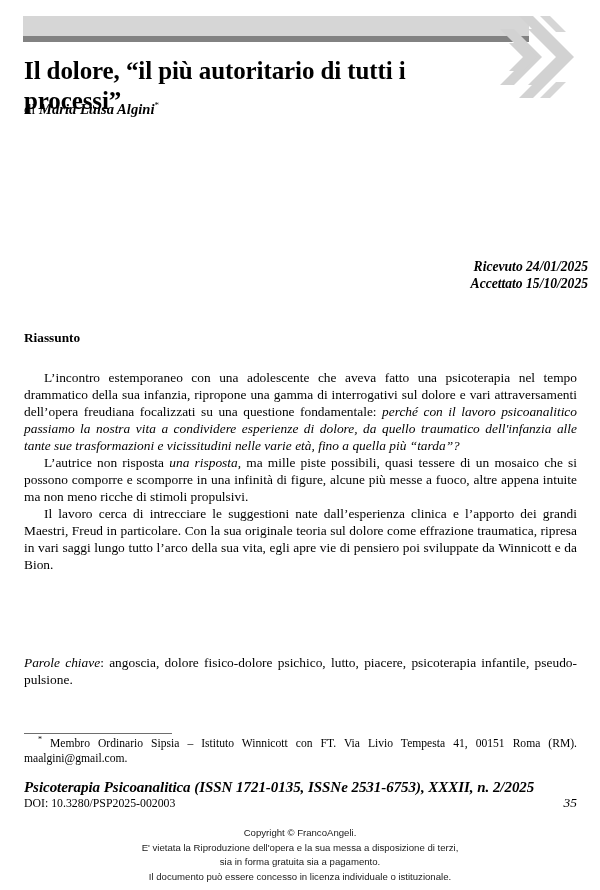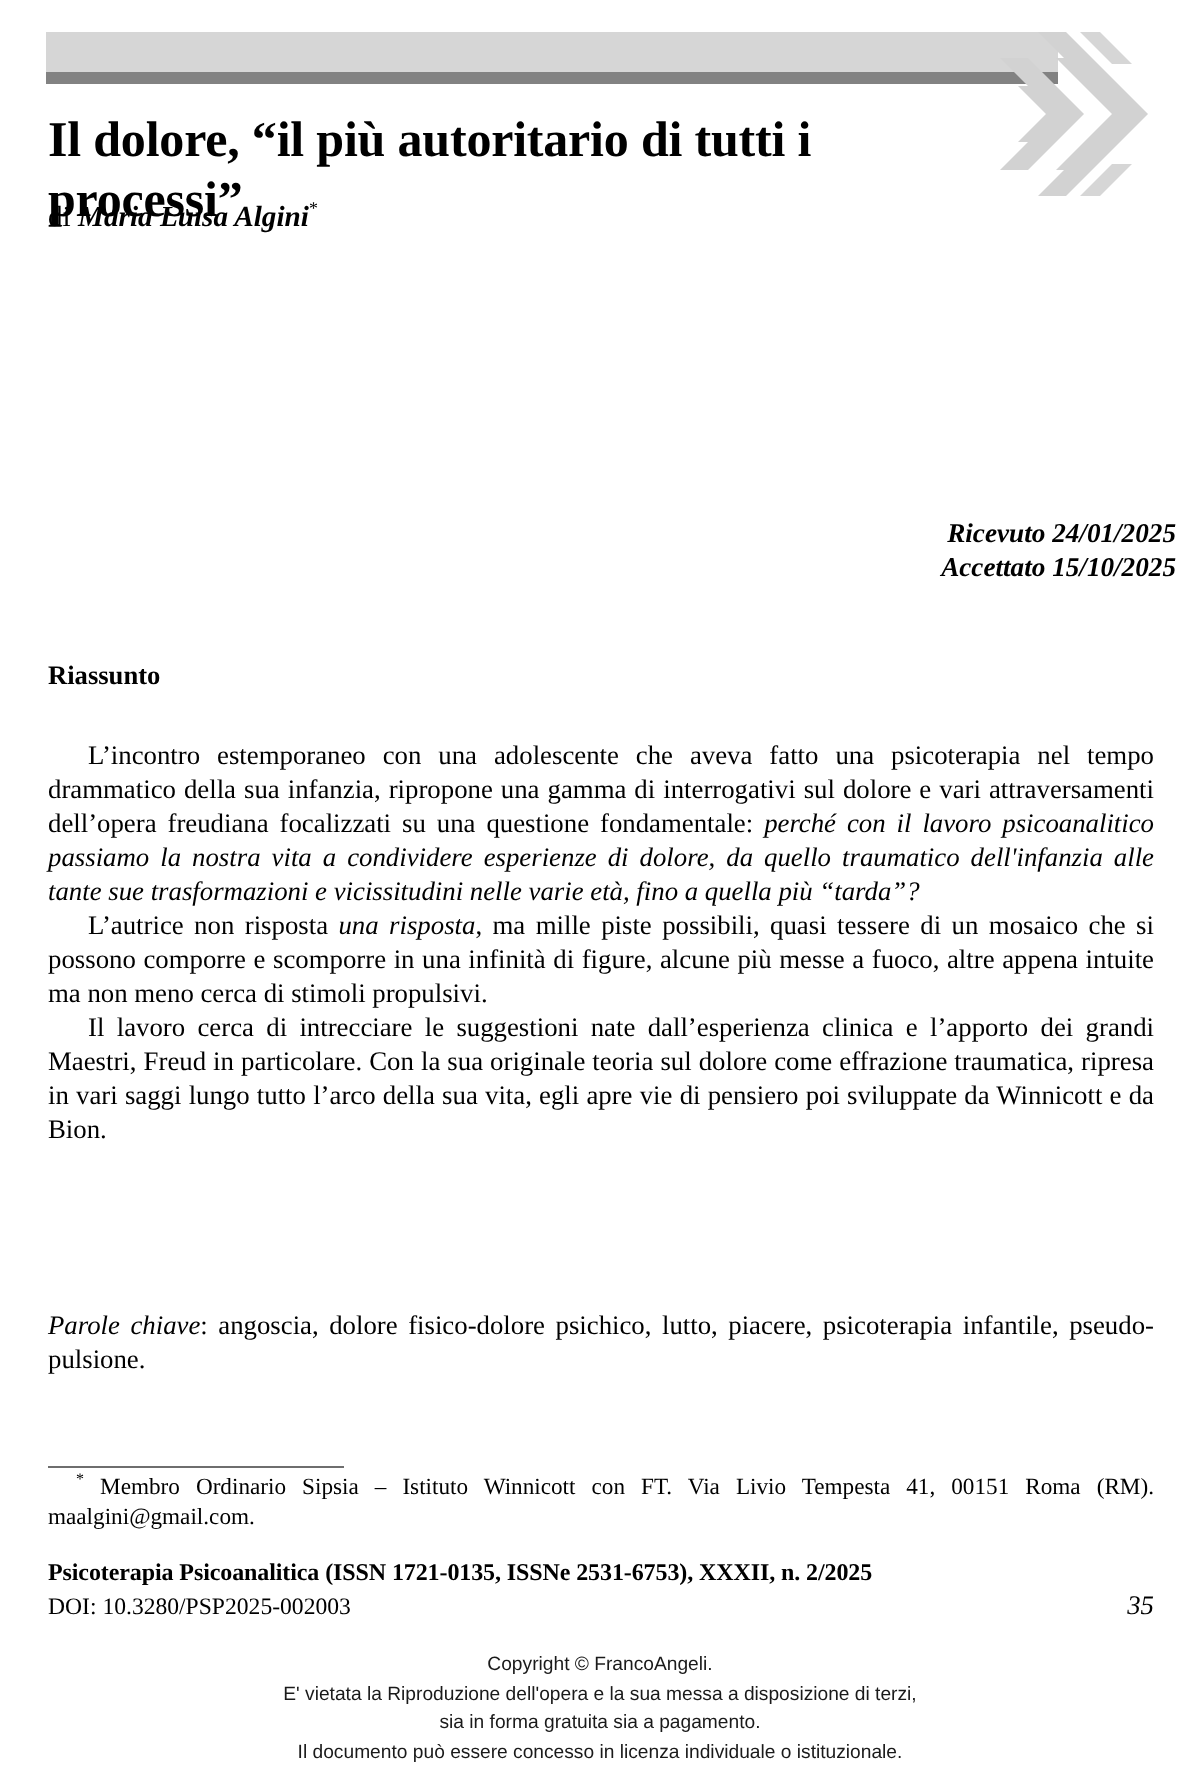--- a/index.html
+++ b/index.html
@@ -137,21 +137,22 @@
     vertical-align: super;
     line-height: 0;
     padding-left: 14px;
   }
 
   
   .journal-line {
     position: absolute;
     left: 24px;
     top: 779px;
-    font-size: 12px;
+    font-size: 15px;
+    font-style: italic;
     font-weight: bold;
     letter-spacing: -0.05px;
   }
   .doi-row {
     position: absolute;
     left: 24px;
     top: 795px;
     width: 553px;
     display: flex;
     justify-content: space-between;
@@ -215,21 +216,21 @@
 
   <div class="dates">
     <div>Ricevuto 24/01/2025</div>
     <div>Accettato 15/10/2025</div>
   </div>
 
   <div class="abstract-head">Riassunto</div>
 
   <div class="abstract-body">
     <p><span>L’incontro estemporaneo con una adolescente che aveva fatto una psicoterapia nel tempo drammatico della sua infanzia, ripropone una gamma di interrogativi sul dolore e vari attraversamenti dell’opera freudiana focalizzati su una questione fondamentale: </span><i>perché con il lavoro psicoanalitico passiamo la nostra vita a condividere esperienze di dolore, da quello traumatico dell'infanzia alle tante sue trasformazioni e vicissitudini nelle varie età, fino a quella più “tarda”?</i></p>
-    <p><span>L’autrice non risposta </span><i>una risposta</i><span>, ma mille piste possibili, quasi tessere di un mosaico che si possono comporre e scomporre in una infinità di figure, alcune più messe a fuoco, altre appena intuite ma non meno cerca di stimoli propulsivi.</span></p>
+    <p><span>L’autrice non risposta </span><i>una risposta</i><span>, ma mille piste possibili, quasi tessere di un mosaico che si possono comporre e scomporre in una infinità di figure, alcune più messe a fuoco, altre appena intuite ma non meno ricche di stimoli propulsivi.</span></p>
     <p>Il lavoro cerca di intrecciare le suggestioni nate dall’esperienza clinica e l’apporto dei grandi Maestri, Freud in particolare. Con la sua originale teoria sul dolore come effrazione traumatica, ripresa in vari saggi lungo tutto l’arco della sua vita, egli apre vie di pensiero poi sviluppate da Winnicott e da Bion.</p>
   </div>
 
   <div class="keywords"><i class="kw-label">Parole chiave</i><span>: </span><span>angoscia, dolore fisico-dolore psichico, lutto, piacere, psicoterapia infantile, pseudo-pulsione.</span></div>
 
   <div class="fn-rule"></div>
   <div class="footnote"><span class="fn-star">*</span><span> Membro Ordinario Sipsia – Istituto Winnicott con FT. Via Livio Tempesta 41, 00151 Roma (RM). maalgini@gmail.com.</span></div>
 
   <div class="journal-line">Psicoterapia Psicoanalitica (ISSN 1721-0135, ISSNe 2531-6753), XXXII, n. 2/2025</div>
   <div class="doi-row">

